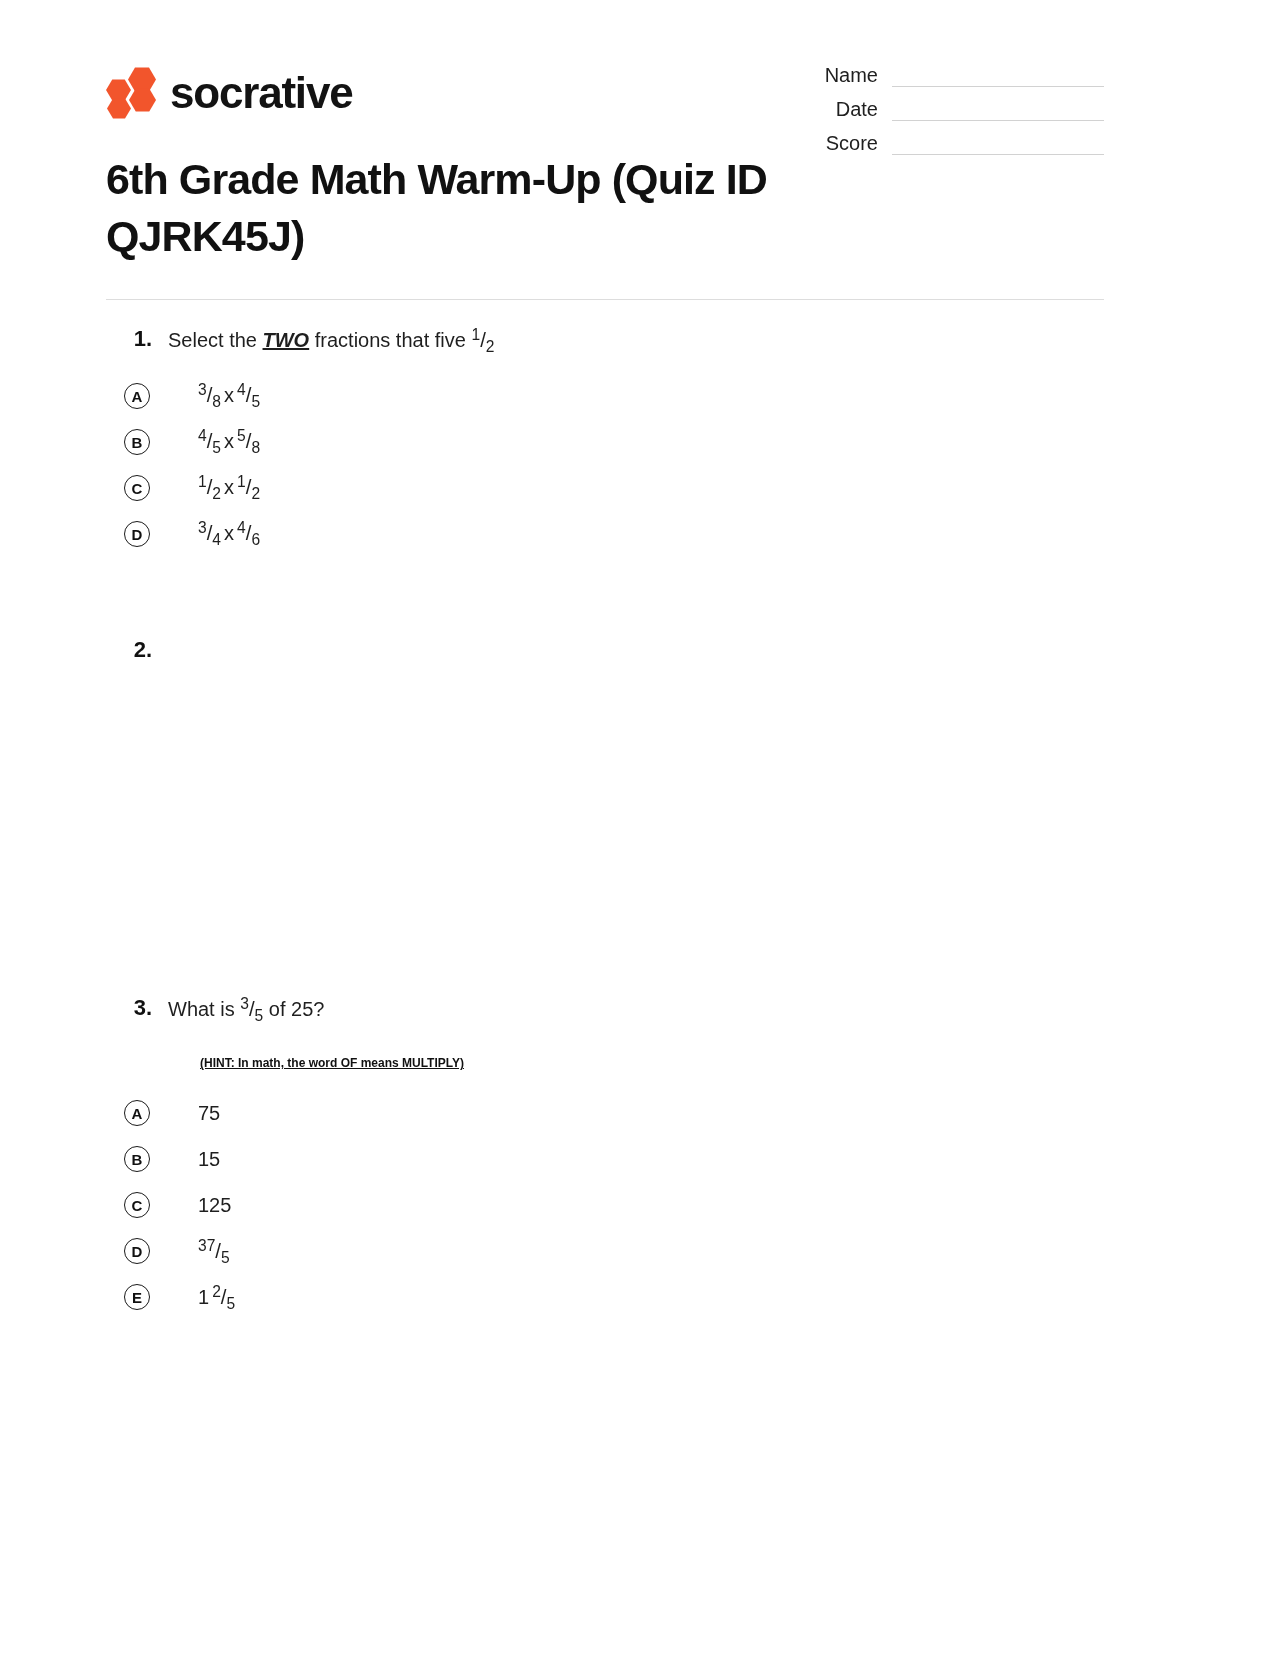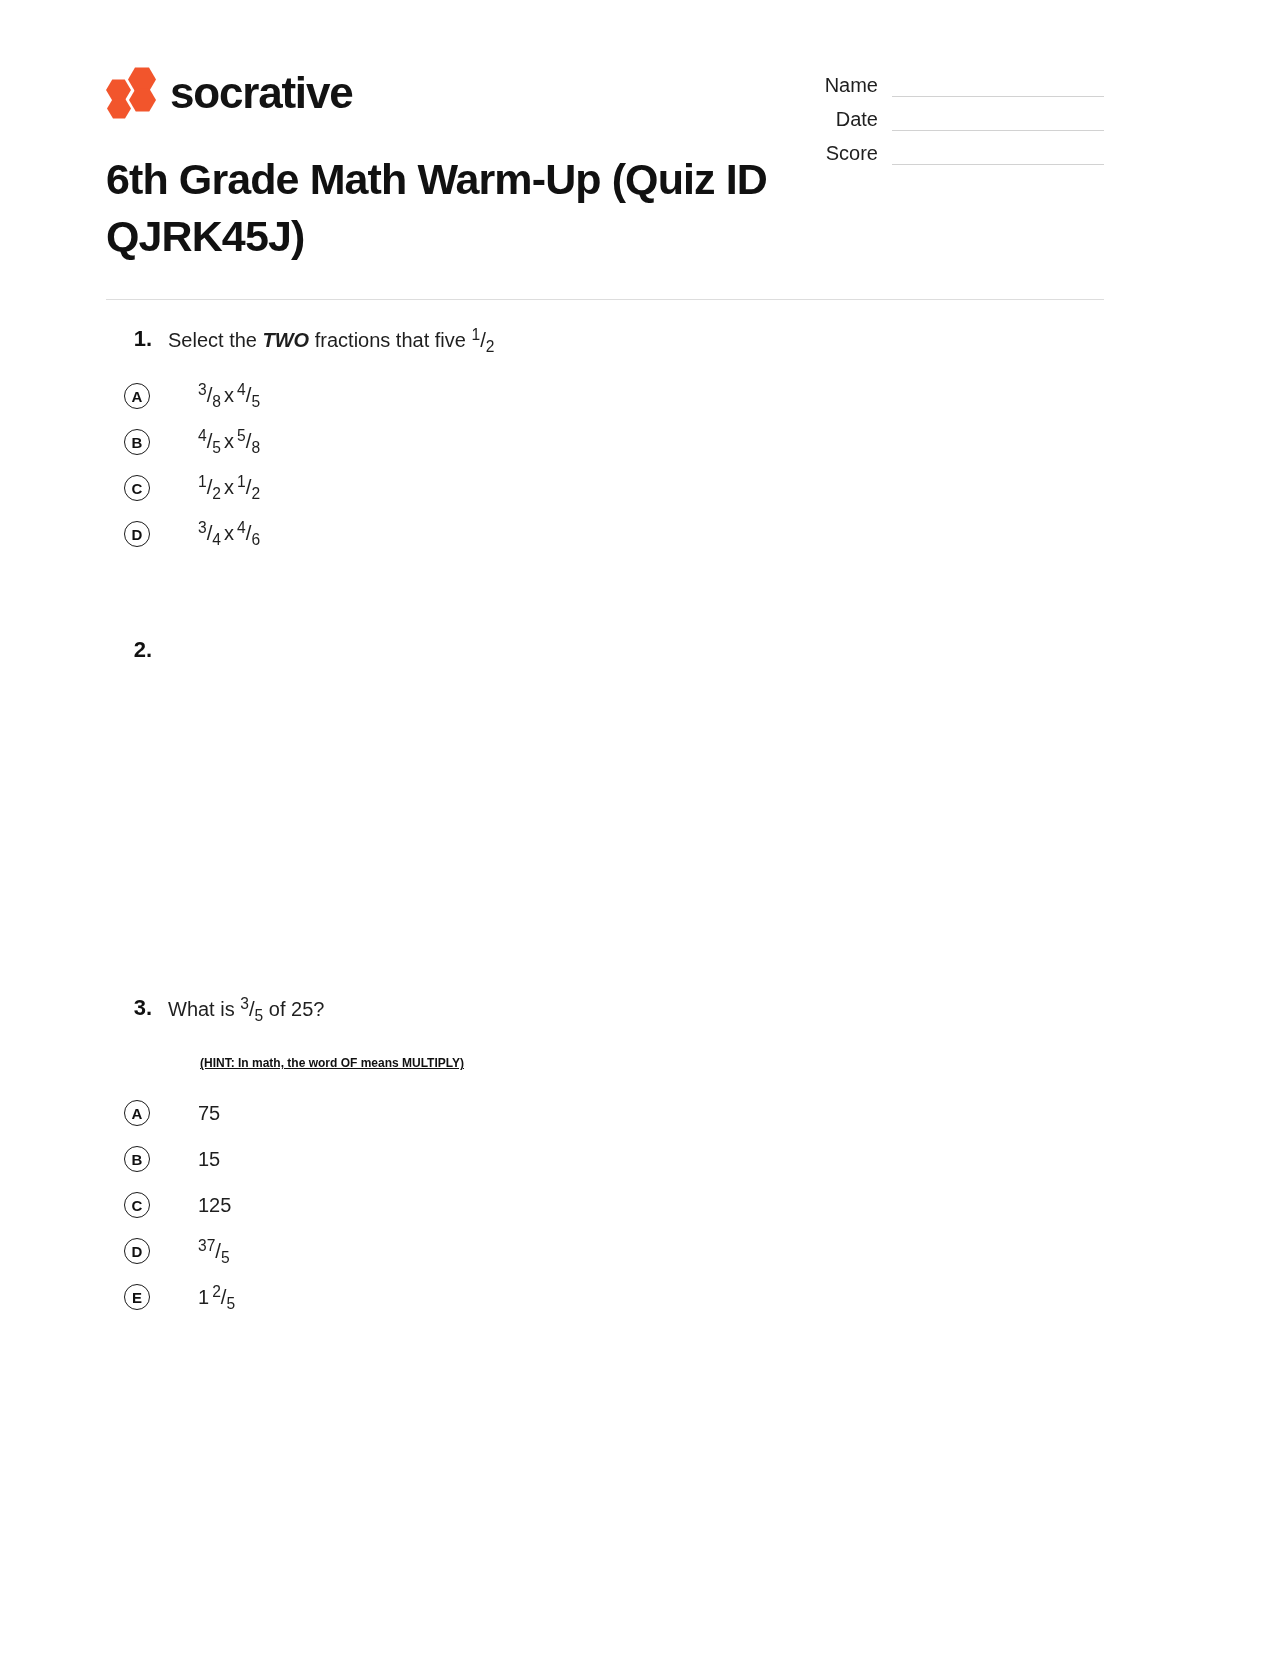--- a/index.html
+++ b/index.html
@@ -62,21 +62,21 @@
     font-weight: 700;
     letter-spacing: -1.2px;
     color: #131313;
     line-height: 1;
     font-family: "Liberation Sans", sans-serif;
   }
 
   .meta {
     position: absolute;
     right: 0;
-    top: 16px;
+    top: 6px;
     width: 296px;
   }
   .meta-row {
     display: flex;
     align-items: flex-end;
     justify-content: flex-end;
     gap: 14px;
     margin-bottom: 11px;
   }
   .meta-label {
@@ -142,20 +142,21 @@
   .q-text {
     flex: 1 1 auto;
     font-size: 20px;
     line-height: 1.62;
     color: #1f1f1f;
     max-width: 870px;
   }
   .q-text .emph {
     font-weight: 700;
     font-style: italic;
+    text-decoration: underline;
   }
 
   .q-hint {
     margin-left: 94px;
     margin-top: 26px;
     font-size: 12px;
     font-weight: 700;
     text-decoration: underline;
     color: #111111;
     line-height: 1.5;

